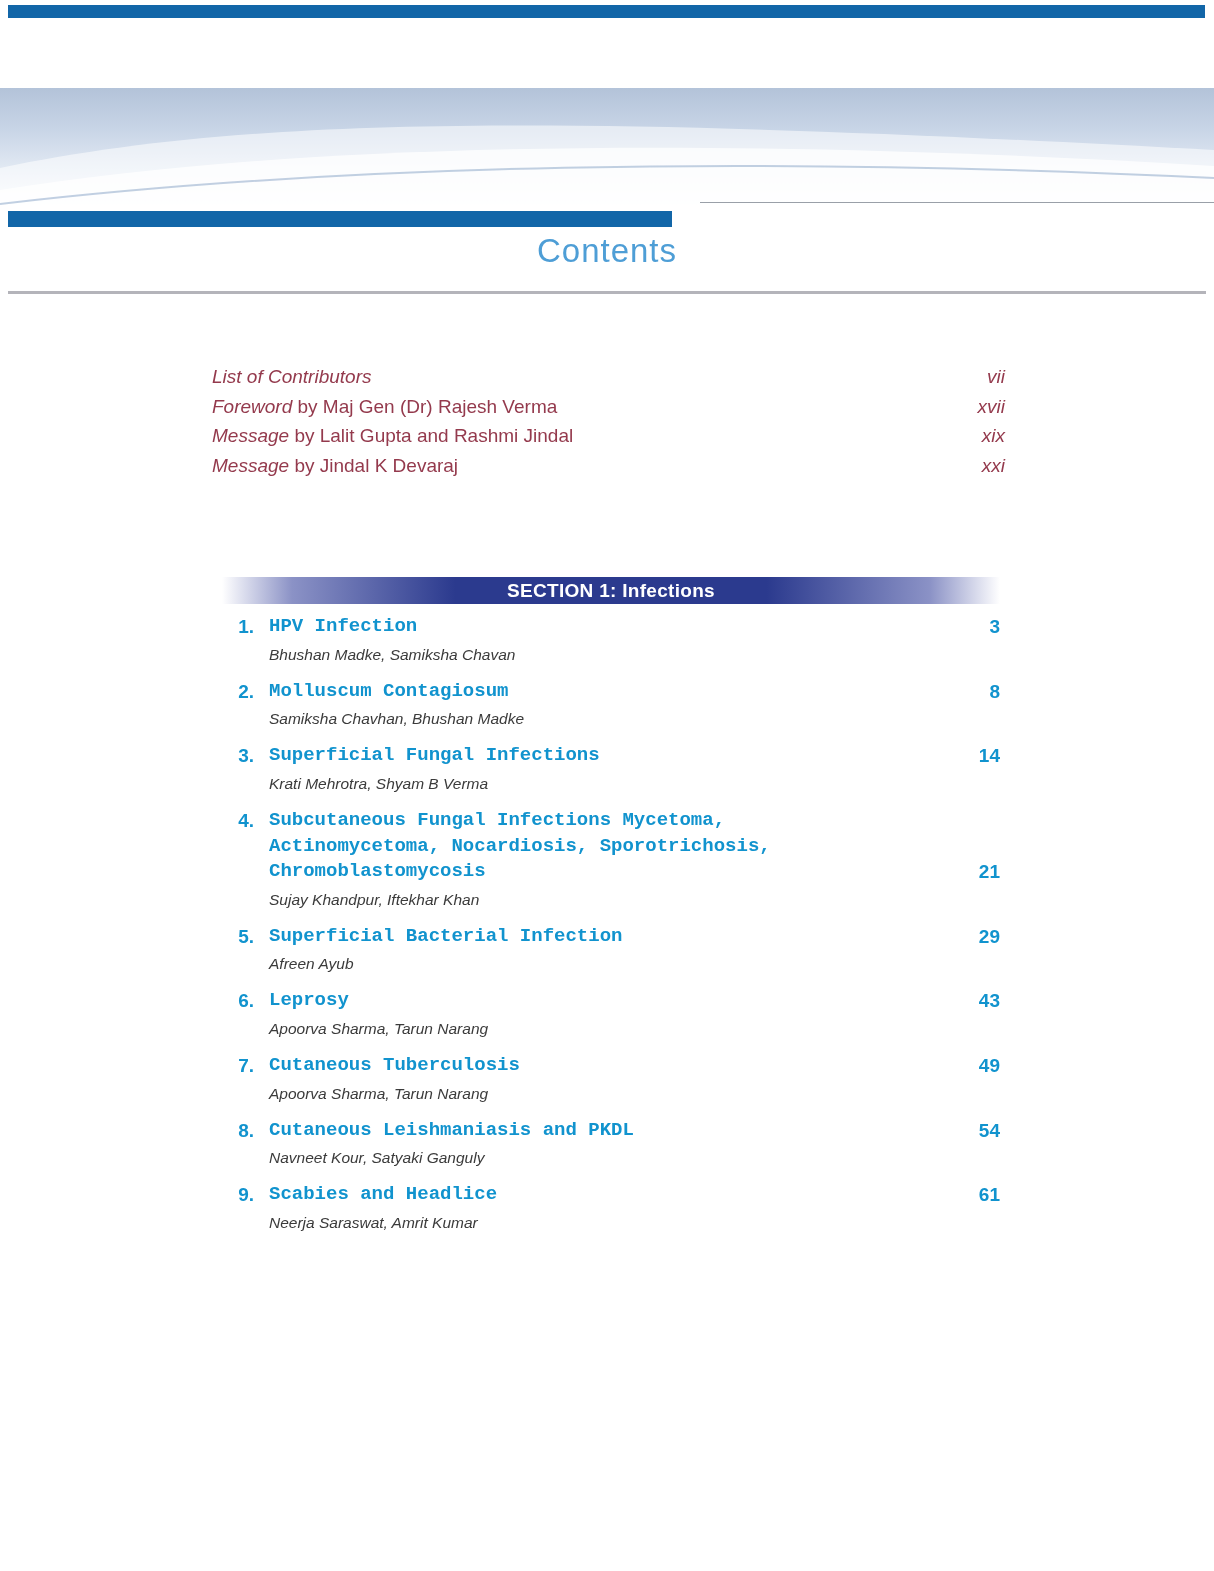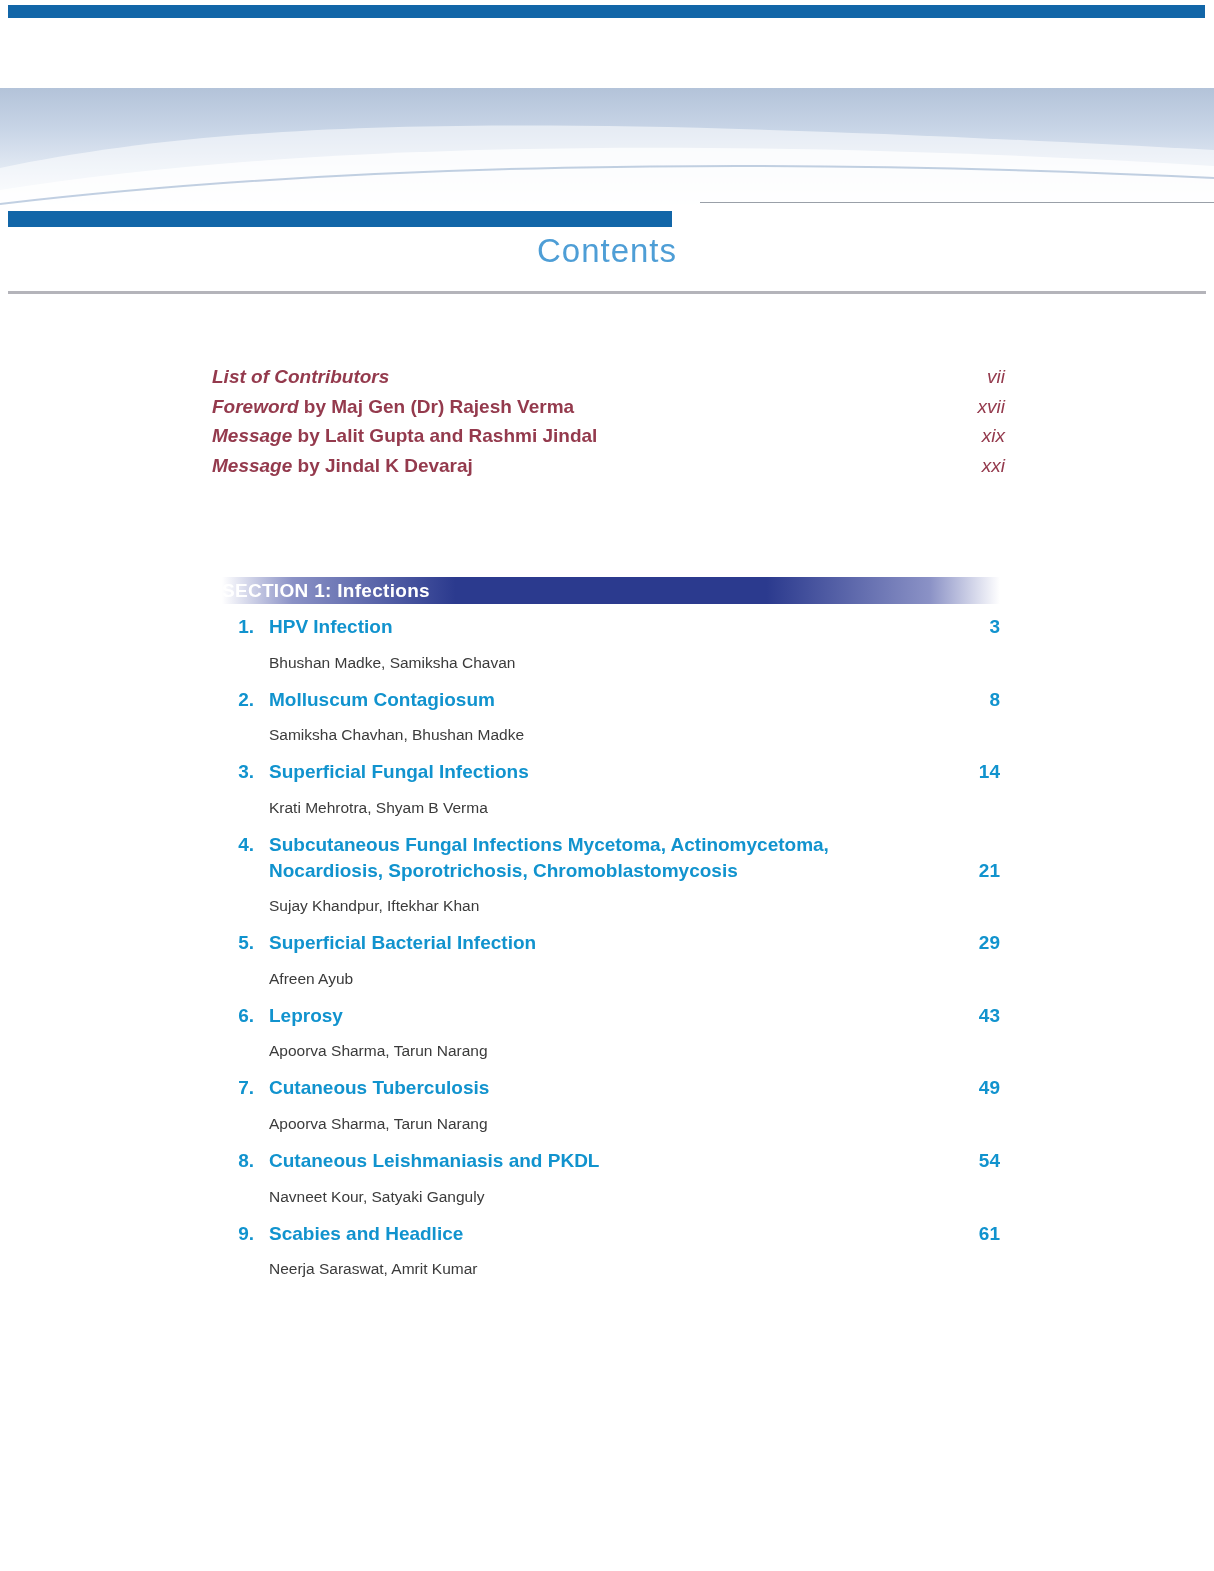--- a/index.html
+++ b/index.html
@@ -41,54 +41,55 @@
     position: absolute; top: 291px; left: 8px; right: 8px; height: 3px;
     background: #b4b4ba;
   }
 
   
   .front-matter {
     position: absolute; top: 362px; left: 212px; width: 793px;
     color: #943a4d; font-size: 19px;
   }
   .fm-row { display: flex; justify-content: space-between; align-items: baseline; line-height: 29.5px; }
-  .fm-text { white-space: pre-wrap; font-weight: bold; }
+  .fm-text { white-space: pre-wrap; }
   .fm-title { font-style: italic; }
   .fm-rest { font-style: normal; }
   .fm-page { font-style: italic; }
 
   
   .section-bar {
     position: absolute; top: 577px; left: 222px; width: 778px; height: 27px;
     background: linear-gradient(90deg,
       #ffffff 0%, #8b92c6 9%, #2b3a8e 30%,
       #2b3a8e 70%, #8b92c6 91%, #ffffff 100%);
-    display: flex; align-items: center; justify-content: flex-start;
+    display: flex; align-items: center; justify-content: center;
   }
   .section-label { color: #ffffff; font-weight: bold; font-size: 19px; letter-spacing: 0.3px; }
 
   
   .chapters { position: absolute; top: 614px; left: 222px; width: 778px; }
   .chapter { margin-bottom: 15px; }
   .chapter-head { display: flex; align-items: flex-start; }
   .ch-num {
     width: 32px; flex-shrink: 0; text-align: right; margin-right: 15px;
     font-weight: bold; font-size: 19px; line-height: 1.35; color: #1193ce;
   }
   .ch-title {
     font-weight: bold; font-size: 19px; line-height: 1.35; color: #1193ce;
     max-width: 620px;
+    font-family: Liberation Mono, monospace;
   }
   .ch-page {
     margin-left: auto; align-self: flex-end;
     font-weight: bold; font-size: 19px; line-height: 1.35; color: #1193ce;
   }
   .ch-authors {
-    margin-left: 47px; margin-top: 14px;
-    font-size: 15.5px; color: #3b3b3b;
+    margin-left: 47px; margin-top: 6px;
+    font-style: italic; font-size: 15.5px; color: #3b3b3b;
   }
 </style>
 </head>
 <body>
 
 <div class="top-bar"></div>
 
 <div class="header-band">
   <svg viewBox="0 0 1214 124" preserveAspectRatio="none">
     <path d="M0,80 C250,28 560,26 1214,62 L1214,124 L0,124 Z" fill="rgba(255,255,255,0.55)"></path>

